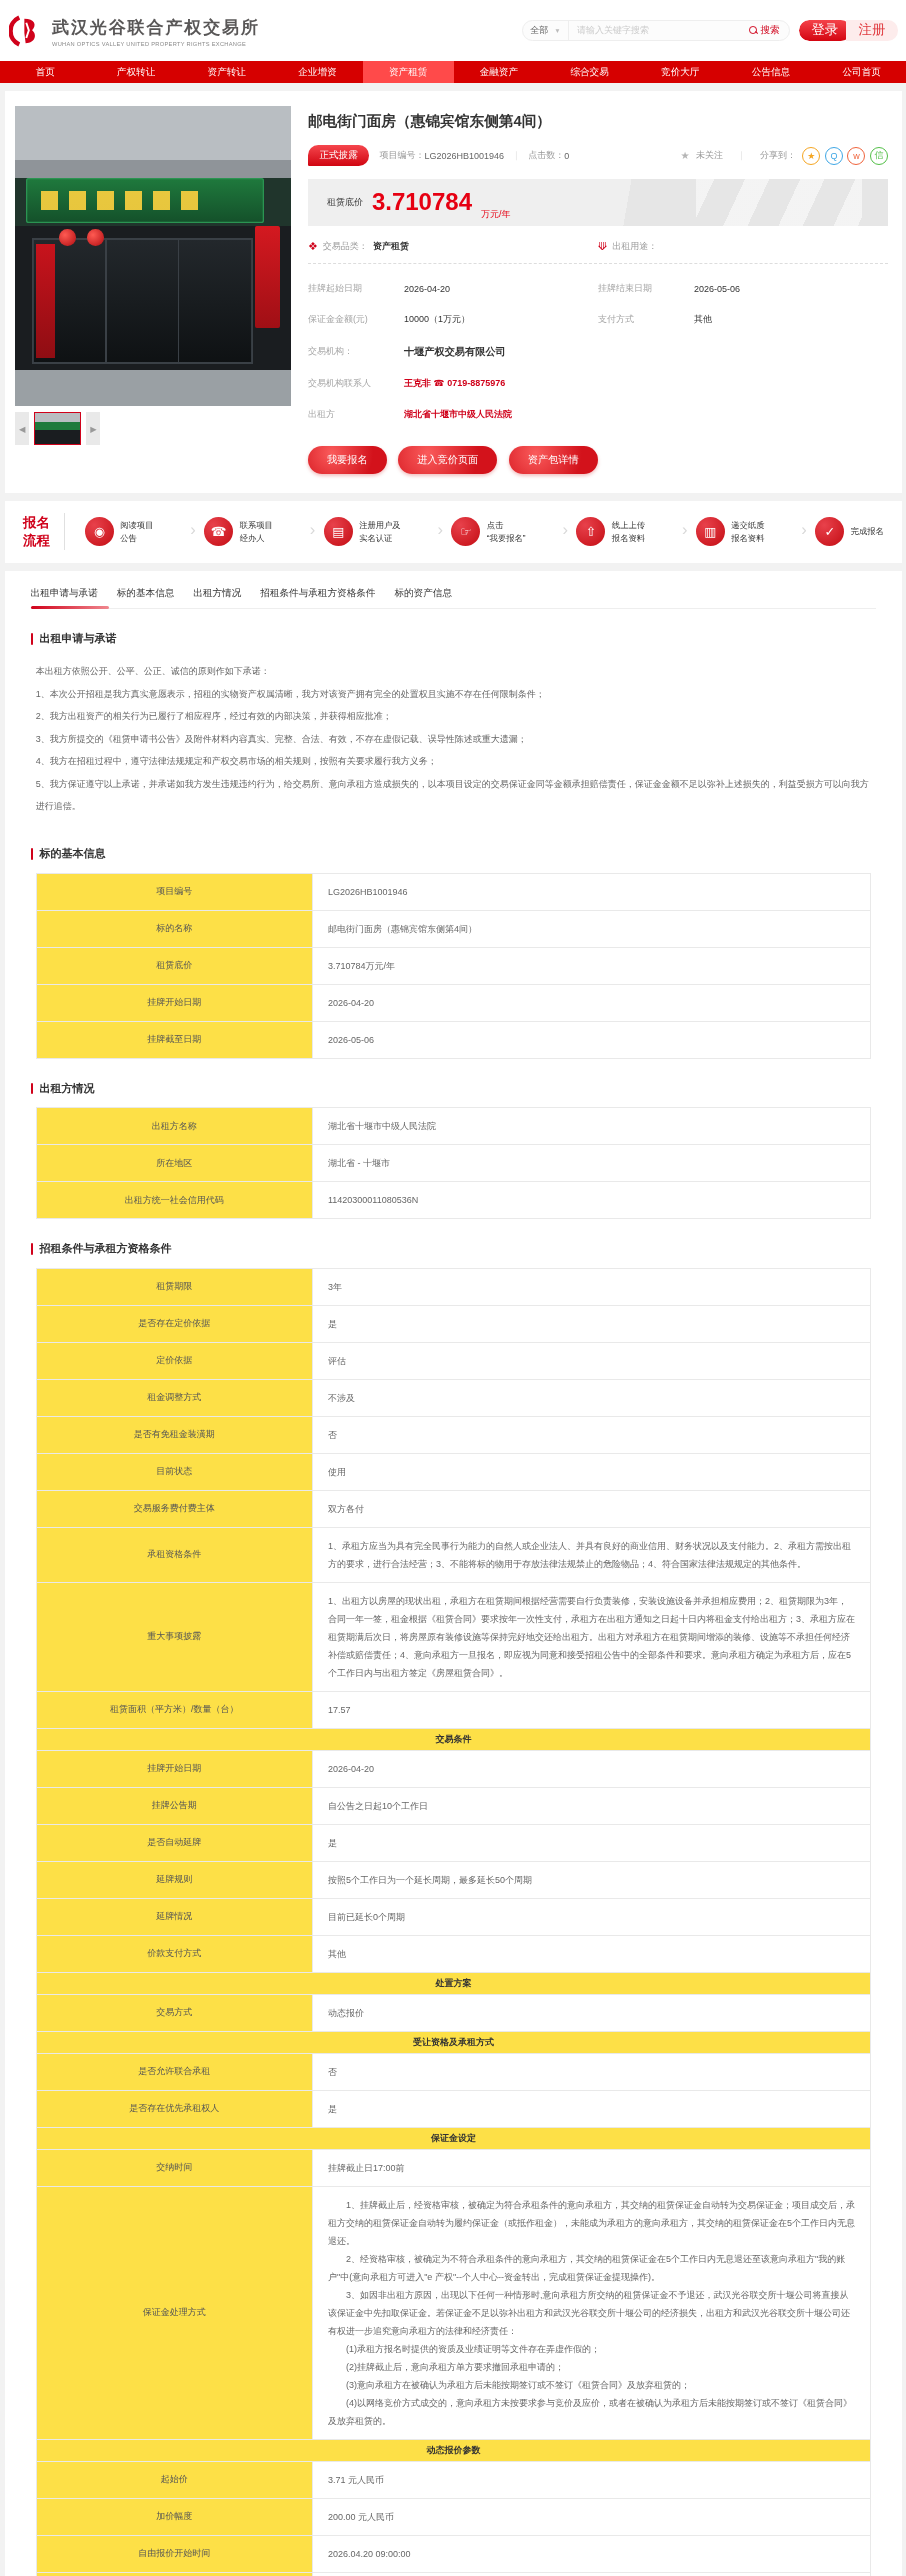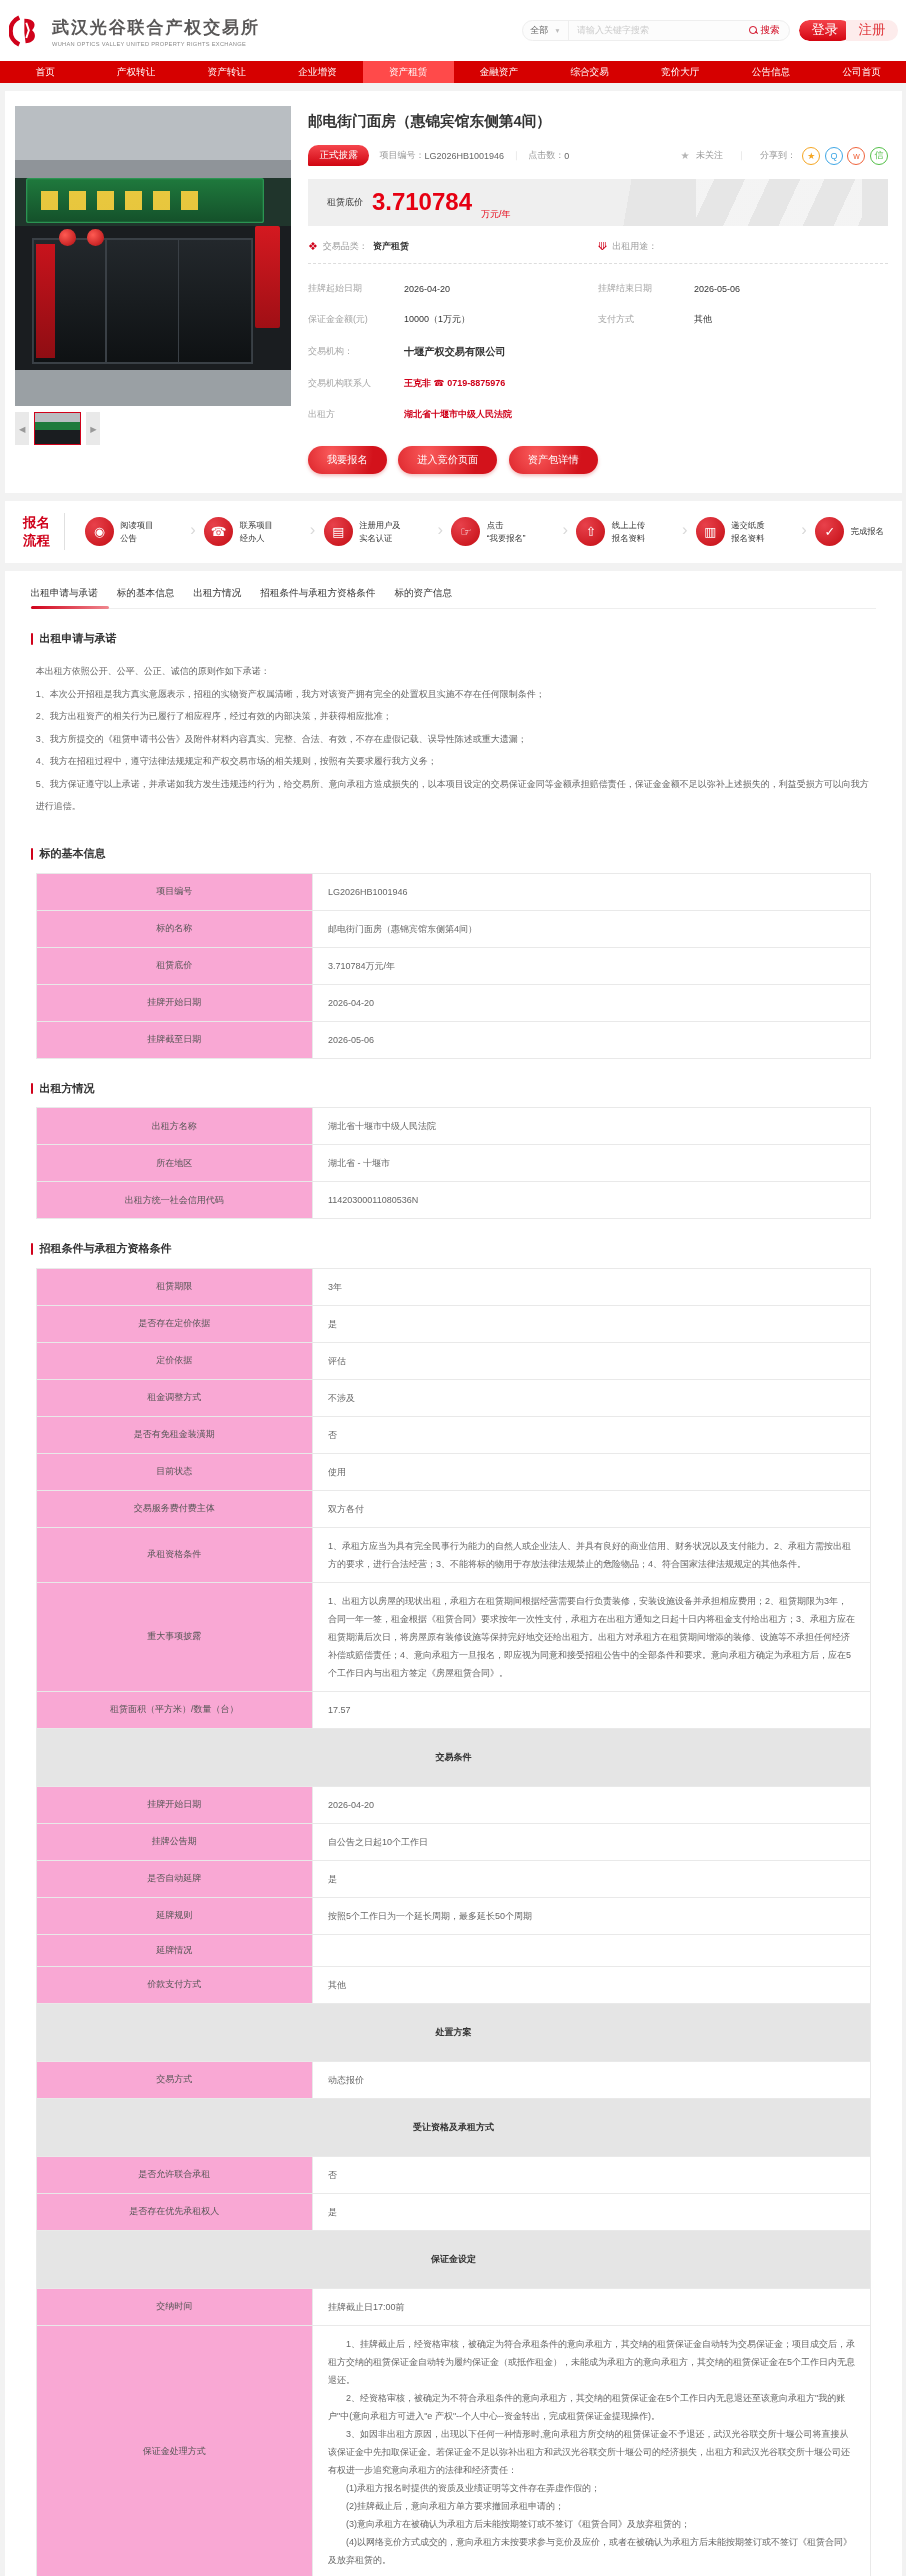--- a/index.html
+++ b/index.html
@@ -91,24 +91,24 @@
   .tab{cursor:pointer;position:relative;padding-bottom:9px;margin-bottom:-10.2px;}
   .tab.active::after{content:"";position:absolute;left:0;right:-11.5px;bottom:0;height:3.8px;border-radius:1.9px;
     background:linear-gradient(90deg,#d0021b,#f0888f);}
   .sec-head{display:flex;align-items:center;gap:6.4px;margin:22px 0 11.5px 0;}
   .sec-bar{width:2.6px;height:11.5px;background:#d0021b;border-radius:1.3px;}
   .sec-title{font-size:11px;font-weight:bold;color:#333;}
   .paras{font-size:9px;color:#666;line-height:2.5;padding:2.6px 5.1px 6.4px 5.1px;}
   .kvtable{border:0.6px solid #e9e9e9;margin:3.8px 5.1px 16.6px 5.1px;}
   .trow{display:flex;border-bottom:0.6px solid #e9e9e9;}
   .trow:last-child{border-bottom:0;}
-  .tlabel{width:276px;flex:none;background:#f9a8d4;display:flex;align-items:center;justify-content:center;text-align:center;
+  .tlabel{width:276px;flex:none;background:#fde047;display:flex;align-items:center;justify-content:center;text-align:center;
     padding:9px 12.8px;font-size:9px;color:#555;border-right:0.6px solid #e9e9e9;}
   .tval{flex:1;padding:9px 15.3px;font-size:9px;color:#666;line-height:2;display:flex;flex-direction:column;justify-content:center;}
-  .tband{background:#e5e5e5;text-align:center;font-weight:bold;font-size:9px;color:#333;padding:22px;border-bottom:0.6px solid #e9e9e9;}
+  .tband{background:#fde047;text-align:center;font-weight:bold;font-size:9px;color:#333;padding:4px;border-bottom:0.6px solid #e9e9e9;}
   .tval .vp{text-indent:2em;}
   .tval.single .vp{text-indent:0;}
 </style>
 </head>
 <body>
 
 <div class="topbar">
   <div class="brand">
     <svg class="logo-mark" viewBox="0 0 50 50">
       <path d="M16 4 A23 23 0 0 0 16 46" fill="none" stroke="#d0021b" stroke-width="7"></path>
@@ -500,20 +500,23 @@
         </div>
       </div>
       <div class="trow">
         <div class="tlabel">延牌规则</div>
         <div class="tval single">
           <div class="vp">按照5个工作日为一个延长周期，最多延长50个周期</div>
         </div>
       </div>
       <div class="trow">
         <div class="tlabel">延牌情况</div>
+        <div class="tval single">
+          <div class="vp">目前已延长0个周期</div>
+        </div>
       </div>
       <div class="trow">
         <div class="tlabel">价款支付方式</div>
         <div class="tval single">
           <div class="vp">其他</div>
         </div>
       </div>
       <div class="tband">处置方案</div>
       <div class="trow">
         <div class="tlabel">交易方式</div>

